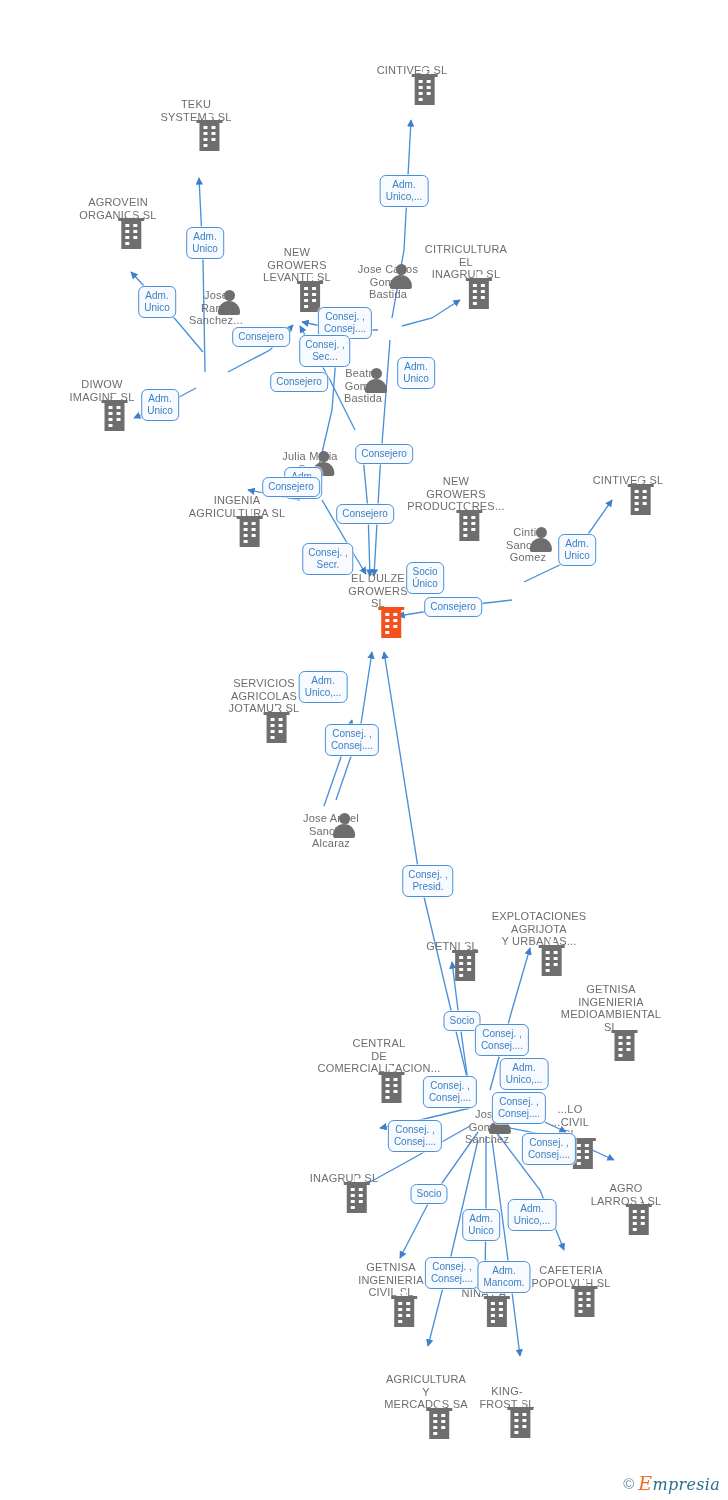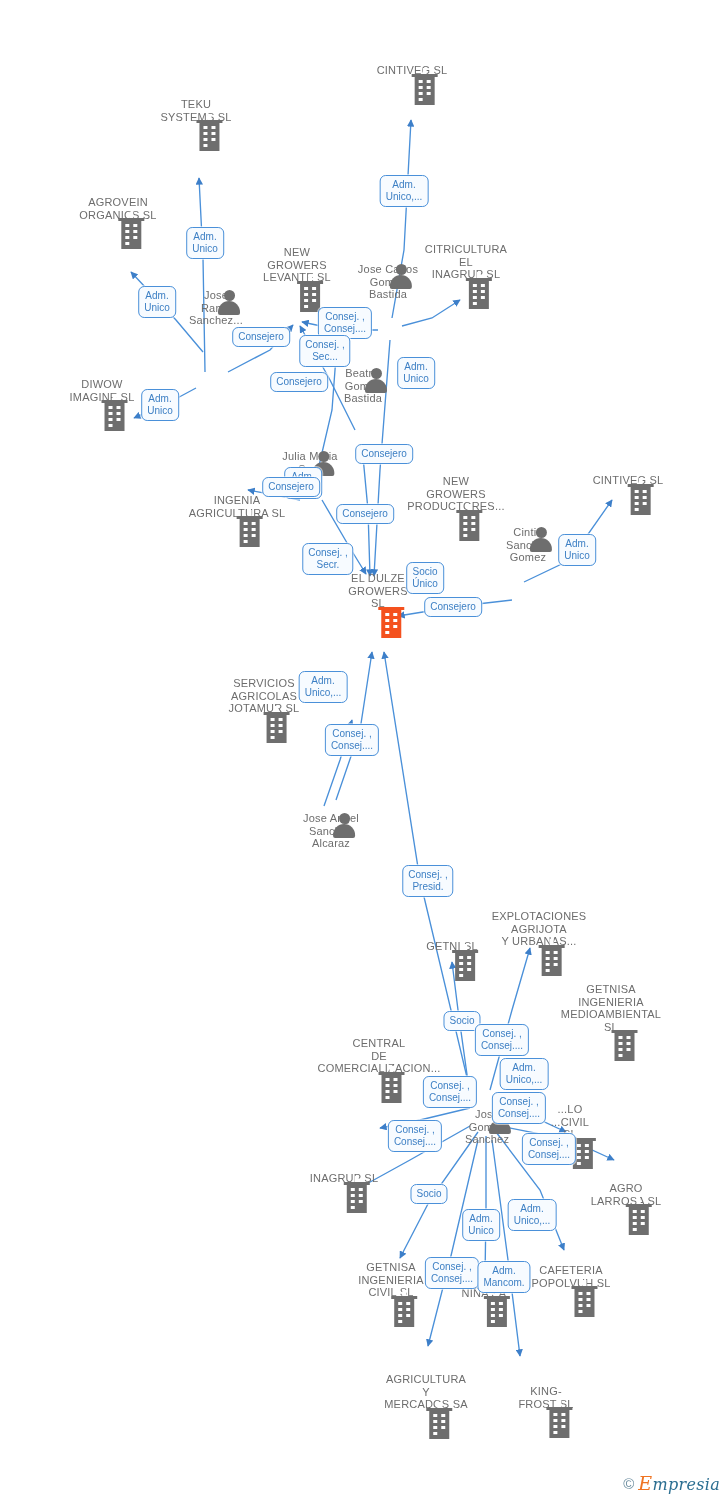--- a/index.html
+++ b/index.html
@@ -262,21 +262,21 @@
         <div class="caption">CAFETERIA
 POPOLVUH SL</div>
         <span class="glyph"><span class="bldg"><i class="body"></i><i class="win" style="left:7px;top:3px"></i><i class="win" style="left:7px;top:9px"></i><i class="win" style="left:7px;top:15px"></i><i class="win" style="left:15px;top:3px"></i><i class="win" style="left:15px;top:9px"></i><i class="win" style="left:15px;top:15px"></i><i class="win" style="left:7px;top:21px"></i><i class="door"></i><i class="base"></i></span></span>
       </div>
       <div class="node company" style="left: 426px; top: 1373px;">
         <div class="caption">AGRICULTURA
 Y
 MERCADOS SA</div>
         <span class="glyph"><span class="bldg"><i class="body"></i><i class="win" style="left:7px;top:3px"></i><i class="win" style="left:7px;top:9px"></i><i class="win" style="left:7px;top:15px"></i><i class="win" style="left:15px;top:3px"></i><i class="win" style="left:15px;top:9px"></i><i class="win" style="left:15px;top:15px"></i><i class="win" style="left:7px;top:21px"></i><i class="door"></i><i class="base"></i></span></span>
       </div>
-      <div class="node company" style="left: 546px; top: 1385px;">
+      <div class="node company" style="left: 507px; top: 1385px;">
         <div class="caption">KING-
 FROST SL</div>
         <span class="glyph"><span class="bldg"><i class="body"></i><i class="win" style="left:7px;top:3px"></i><i class="win" style="left:7px;top:9px"></i><i class="win" style="left:7px;top:15px"></i><i class="win" style="left:15px;top:3px"></i><i class="win" style="left:15px;top:9px"></i><i class="win" style="left:15px;top:15px"></i><i class="win" style="left:7px;top:21px"></i><i class="door"></i><i class="base"></i></span></span>
       </div>
     </div>
   <div id="badges">
       <div class="badge" style="left: 404px; top: 191px;">Adm.
 Unico,...</div>
       <div class="badge" style="left: 205px; top: 243px;">Adm.
 Unico</div>

